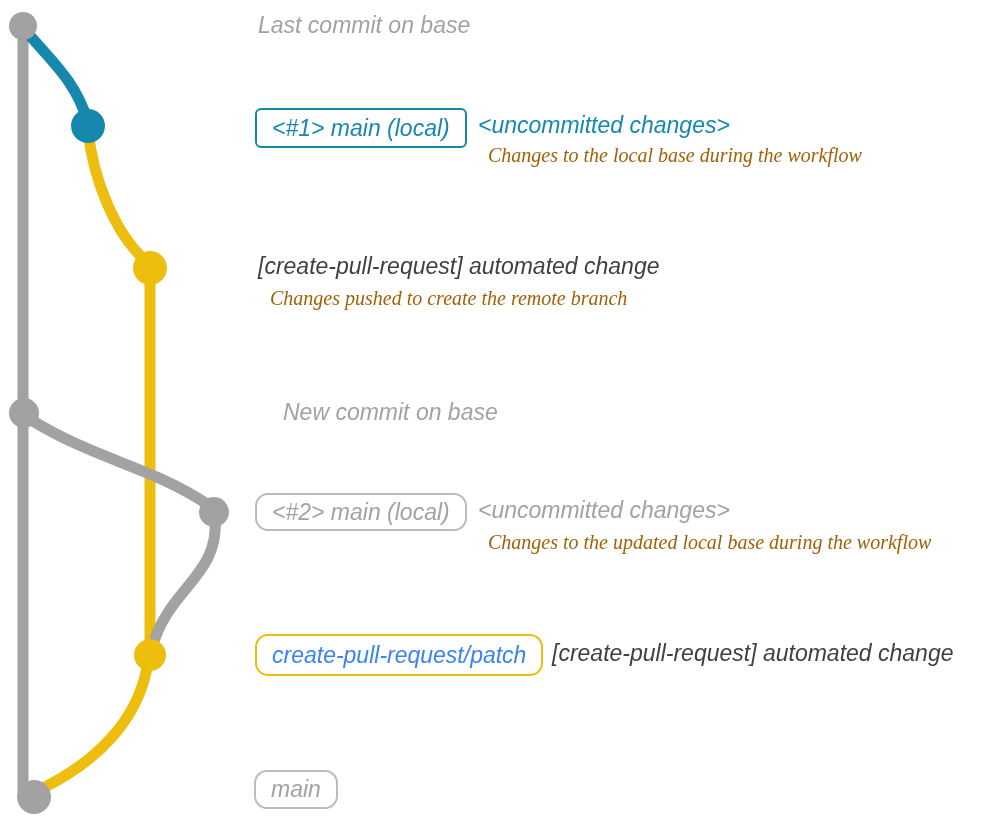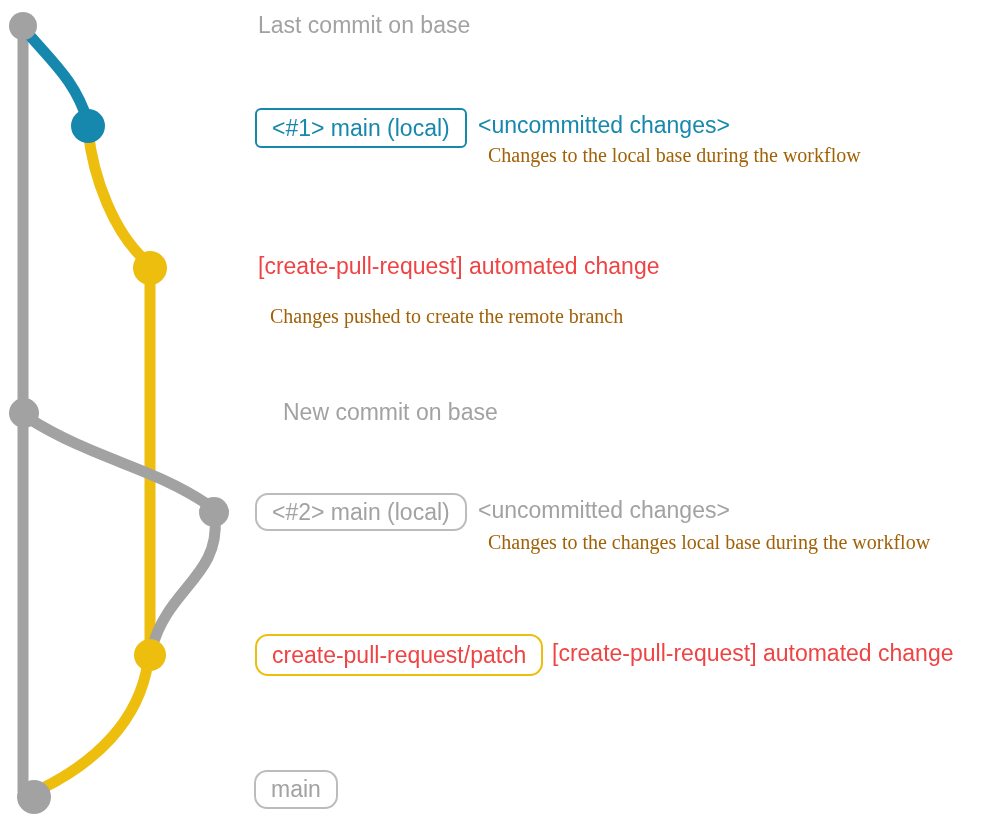--- a/index.html
+++ b/index.html
@@ -1,38 +1,38 @@
 <!DOCTYPE html>
 <html><head>
 <meta charset="utf-8">
 <style>
   * { margin: 0; padding: 0; box-sizing: border-box; }
   html, body { background: #ffffff; }
   body {
     width: 981px; height: 827px; position: relative; overflow: hidden;
     font-family: "Liberation Sans", sans-serif;
   }
-  .canvas { position: absolute; left: 0; top: 0; width: 802px; height: 827px; background: #ffffff; }
+  .canvas { position: absolute; left: 0; top: 0; width: 802px; height: 827px; background: #ffffff; font-style: italic; }
   svg.graph { position: absolute; left: 0; top: 0; }
 
   .lbl { position: absolute; white-space: nowrap; }
   .sans { font-size: 23px; line-height: 27px; }
   .serif { font-family: "Liberation Serif", serif; font-size: 20px; line-height: 23px; color: #a16207; }
   .gray   { color: #a2a2a2; }
   .blue   { color: #1688ad; }
-  .yellow { color: #ef4444; }
+  .yellow { color: #404040; }
 
   .badge {
     position: absolute; display: inline-flex; align-items: center; justify-content: center;
     padding: 0 15px; border: 2px solid; border-radius: 13px;
     font-size: 23px; line-height: 1; white-space: nowrap; background: #ffffff;
   }
   .badge.blue   { border-color: #1688ad; color: #1688ad; }
   .badge.grayb  { border-color: #bcbcbc; color: #a2a2a2; }
-  .badge.yellow { border-color: #edbe0e; color: #ef4444; text-align: center; }
+  .badge.yellow { border-color: #edbe0e; color: #3b82f6; text-align: center; }
 </style>
 </head>
 <body>
 
 <div class="canvas">
 
   <svg class="graph" width="981" height="827" viewBox="0 0 981 827" aria-hidden="true">
 
     <path d="M 23 26 L 23 792" stroke="#a2a2a2" stroke-width="11" fill="none"></path>
 
@@ -57,26 +57,26 @@
     <circle cx="150" cy="655" r="16" fill="#edbe0e"></circle>
   </svg>
 
   <div class="lbl sans gray" style="left:258px; top:12px;">Last commit on base</div>
 
   <div class="badge blue" style="left:255px; top:108px; height:40px;border-radius:6px;">&lt;#1&gt; main (local)</div>
   <div class="lbl sans blue" style="left:478px; top:112px;">&lt;uncommitted changes&gt;</div>
   <div class="lbl serif" style="left:488px; top:144px;">Changes to the local base during the workflow</div>
 
   <div class="lbl sans yellow" style="left:258px; top:253px;">[create-pull-request] automated change</div>
-  <div class="lbl serif" style="left:270px; top:305px;">Changes pushed to create the remote branch</div>
+  <div class="lbl serif" style="left:270px; top:287px;">Changes pushed to create the remote branch</div>
 
   <div class="lbl sans gray" style="left:258px; top:399px;margin-left:25px;">New commit on base</div>
 
   <div class="badge grayb" style="left:255px; top:493px; height:38px;">&lt;#2&gt; main (local)</div>
   <div class="lbl sans gray" style="left:478px; top:497px;">&lt;uncommitted changes&gt;</div>
-  <div class="lbl serif" style="left:488px; top:531px;">Changes to the changes local base during the workflow</div>
+  <div class="lbl serif" style="left:488px; top:531px;">Changes to the updated local base during the workflow</div>
 
   <div class="badge yellow" style="left:255px; top:634px; height:42px;">create-pull-request/patch</div>
   <div class="lbl sans yellow" style="left:552px; top:640px;">[create-pull-request] automated change</div>
 
   <div class="badge grayb" style="left:254px; top:770px; height:39px;">main</div>
 
 </div>
 
 </body></html>

